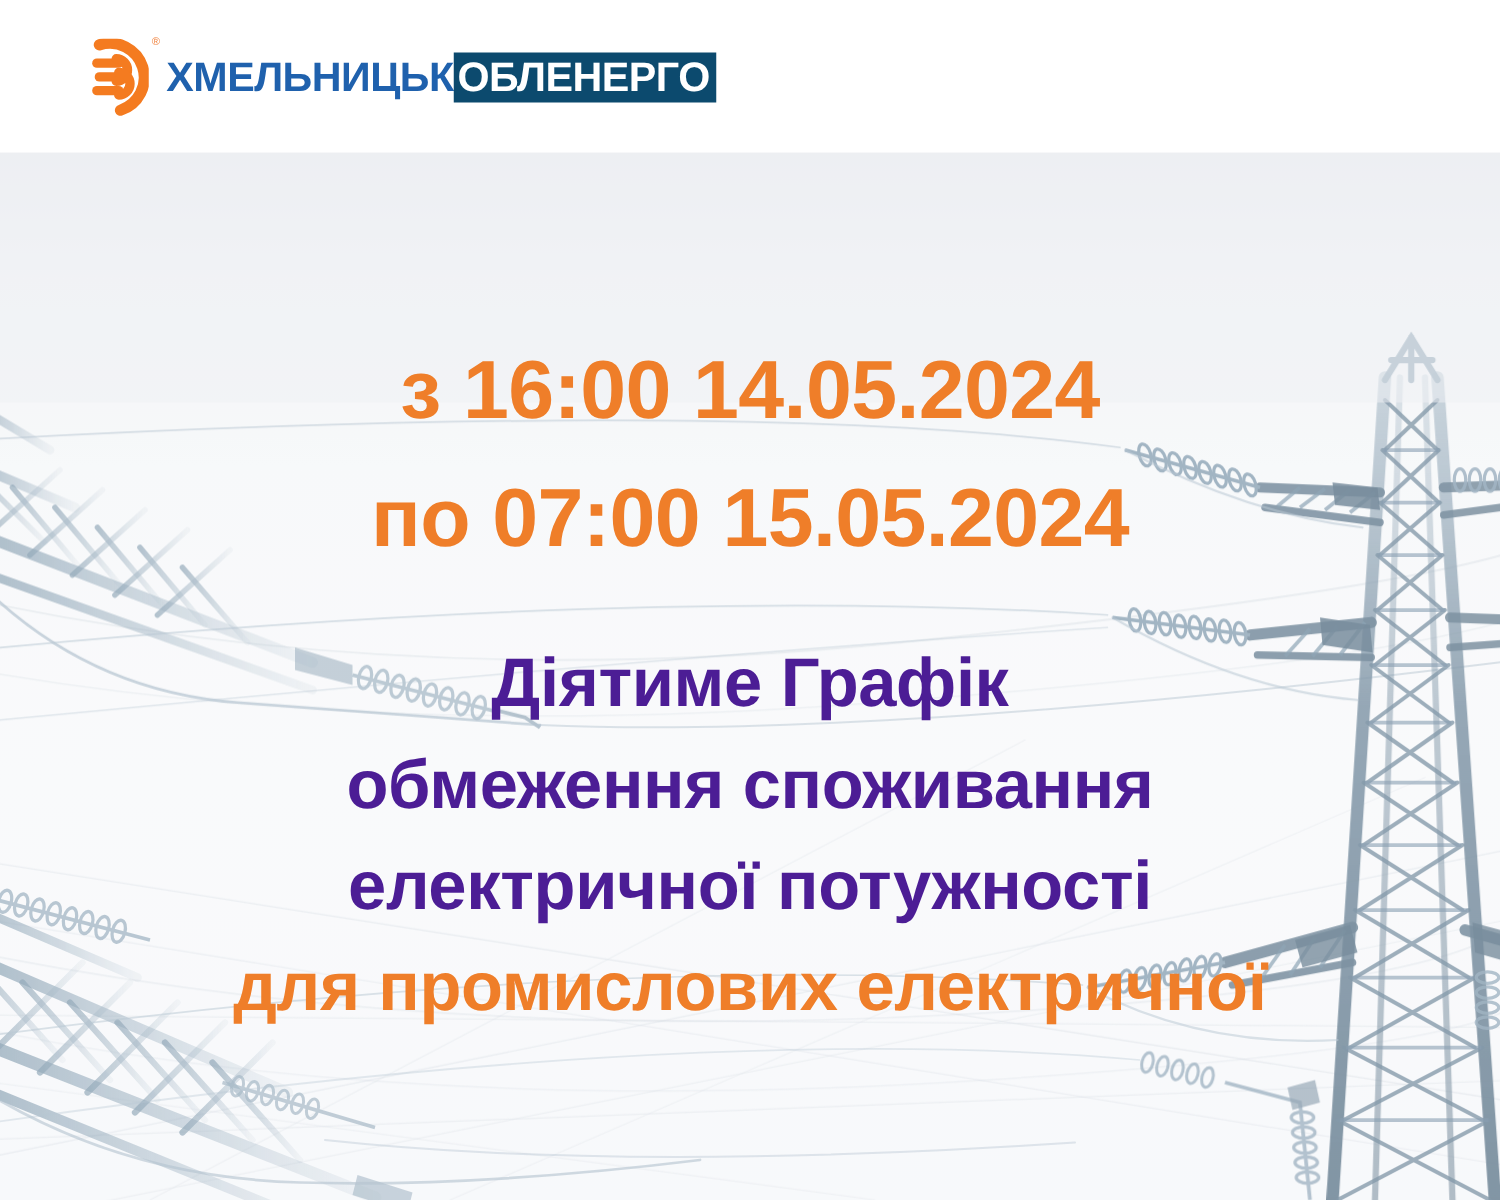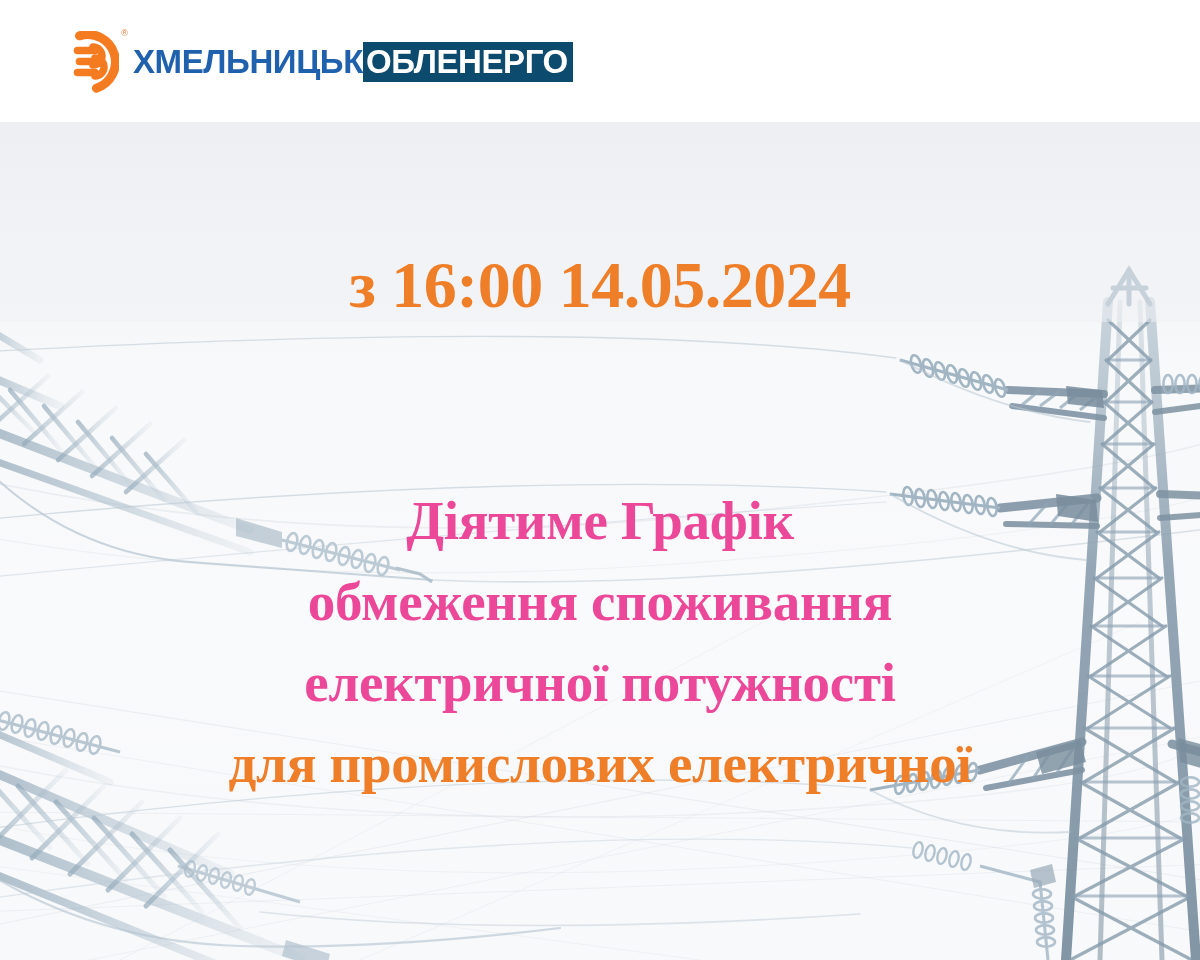--- a/index.html
+++ b/index.html
@@ -105,43 +105,42 @@
     left: 0;
     top: 0;
     width: 1200px;
     height: 838px;
   }
 
   
   .text-stack {
     position: absolute;
     left: 0;
-    top: 110px;
+    top: 136px;
     width: 1200px;
     height: 748px;
     z-index: 30;
     pointer-events: none;
-    font-family: Liberation Serif, serif;
   }
   .line {
     position: absolute;
     width: 1200px;
     text-align: center;
     font-weight: bold;
     white-space: nowrap;
     line-height: 1;
   }
   .line-date {
     font-size: 66px;
     color: #EF7E29;
     letter-spacing: -0.5px;
   }
   .line-body {
     font-size: 55px;
-    color: #ec4899;
+    color: #4c1d95;
     letter-spacing: -0.3px;
   }
   .line-body-orange {
     font-size: 55px;
     color: #EF7E29;
     letter-spacing: -0.3px;
   }
 
   .l1 { top: 142px; }
   .l2 { top: 245px; }
@@ -511,20 +510,21 @@
         </g>
       </g>
 
       <rect x="0" y="0" width="1200" height="838" fill="#ffffff" opacity="0.30"></rect>
       <rect x="0" y="0" width="1200" height="200" fill="#eef0f4" opacity="0.55"></rect>
     </svg>
   </div>
 
   <div class="text-stack">
     <div class="line line-date l1">з 16:00 14.05.2024</div>
+    <div class="line line-date l2">по 07:00 15.05.2024</div>
 
     <div class="line line-body l3">Діятиме Графік</div>
     <div class="line line-body l4">обмеження споживання</div>
     <div class="line line-body l5">електричної потужності</div>
     <div class="line line-body-orange l6">для промислових електричної</div>
   </div>
 
   <div class="header-band">
     <div class="logo-lockup">
 

